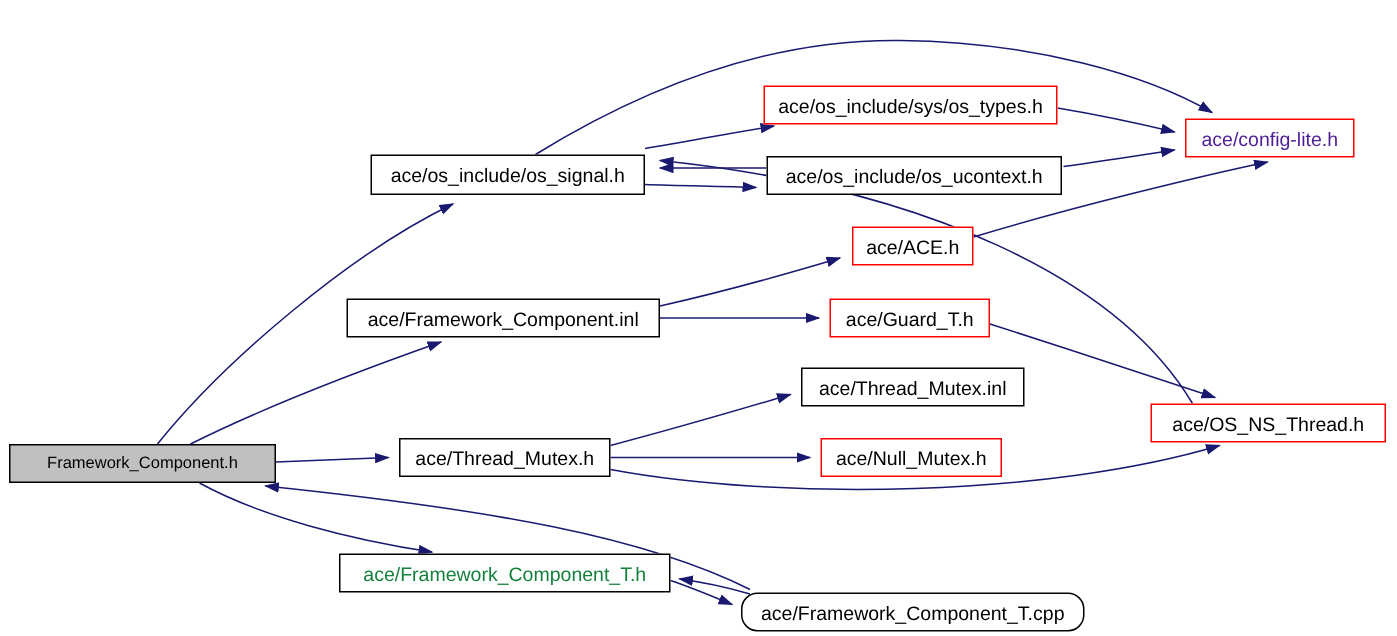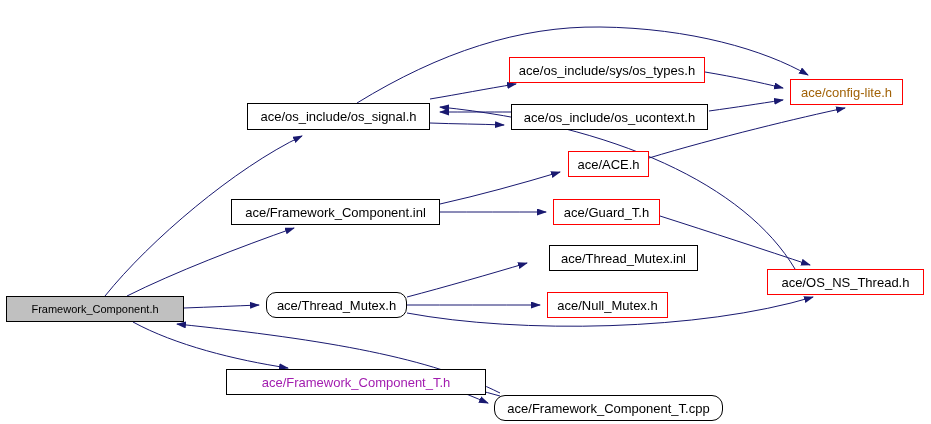--- a/index.html
+++ b/index.html
@@ -52,24 +52,24 @@
       <path d="M407,305 C450,305 495,305 540,305" fill="none" stroke="#191970" stroke-width="1" marker-end="url(#arrow)"></path>
       <path d="M407,313 C520,334 700,331 813,297" fill="none" stroke="#191970" stroke-width="1" marker-end="url(#arrow)"></path>
       <path d="M795,269 C745,185 615,125 440,107" fill="none" stroke="#191970" stroke-width="1" marker-end="url(#arrow)"></path>
       <path d="M447,387 C462,392 476,398 488,403" fill="none" stroke="#191970" stroke-width="1" marker-end="url(#arrow)"></path>
       <path d="M500,396 C483,391 468,388 453,386" fill="none" stroke="#191970" stroke-width="1" marker-end="url(#arrow)"></path>
       <path d="M500,393 C430,358 330,340 177,324" fill="none" stroke="#191970" stroke-width="1" marker-end="url(#arrow)"></path>
     </svg>
 <div class="node root" style="left: 6px; top: 296px; width: 178px; height: 26px; border-color: rgb(0, 0, 0); background: rgb(192, 192, 192); color: rgb(0, 0, 0);">Framework_Component.h</div>
     <div class="node" style="left: 247px; top: 103px; width: 183px; height: 27px; border-color: rgb(0, 0, 0); background: rgb(255, 255, 255); color: rgb(0, 0, 0);">ace/os_include/os_signal.h</div>
     <div class="node" style="left: 509px; top: 57px; width: 196px; height: 26px; border-color: rgb(255, 0, 0); background: rgb(255, 255, 255); color: rgb(0, 0, 0);">ace/os_include/sys/os_types.h</div>
-    <div class="node" style="left: 790px; top: 79px; width: 113px; height: 26px; border-color: rgb(255, 0, 0); background: rgb(255, 255, 255); color: #a16207;">ace/config-lite.h</div>
+    <div class="node" style="left: 790px; top: 79px; width: 113px; height: 26px; border-color: rgb(255, 0, 0); background: rgb(255, 255, 255); color: #4c1d95;">ace/config-lite.h</div>
     <div class="node" style="left: 511px; top: 104px; width: 197px; height: 26px; border-color: rgb(0, 0, 0); background: rgb(255, 255, 255); color: rgb(0, 0, 0);">ace/os_include/os_ucontext.h</div>
     <div class="node" style="left: 568px; top: 151px; width: 81px; height: 26px; border-color: rgb(255, 0, 0); background: rgb(255, 255, 255); color: rgb(0, 0, 0); text-align: right;">ace/ACE.h</div>
     <div class="node" style="left: 231px; top: 199px; width: 209px; height: 26px; border-color: rgb(0, 0, 0); background: rgb(255, 255, 255); color: rgb(0, 0, 0);">ace/Framework_Component.inl</div>
     <div class="node" style="left: 553px; top: 199px; width: 107px; height: 26px; border-color: rgb(255, 0, 0); background: rgb(255, 255, 255); color: rgb(0, 0, 0);">ace/Guard_T.h</div>
-    <div class="node" style="left: 534px; top: 245px; width: 149px; height: 26px; border-color: rgb(0, 0, 0); background: rgb(255, 255, 255); color: rgb(0, 0, 0); margin-left: 15px;">ace/Thread_Mutex.inl</div>
-    <div class="node" style="left: 266px; top: 292px; width: 141px; height: 26px; border-color: rgb(0, 0, 0); background: rgb(255, 255, 255); color: rgb(0, 0, 0); border-radius: 10px;">ace/Thread_Mutex.h</div>
+    <div class="node" style="left: 534px; top: 245px; width: 149px; height: 26px; border-color: rgb(0, 0, 0); background: rgb(255, 255, 255); color: rgb(0, 0, 0);">ace/Thread_Mutex.inl</div>
+    <div class="node" style="left: 266px; top: 292px; width: 141px; height: 26px; border-color: rgb(0, 0, 0); background: rgb(255, 255, 255); color: rgb(0, 0, 0);">ace/Thread_Mutex.h</div>
     <div class="node" style="left: 547px; top: 292px; width: 121px; height: 26px; border-color: rgb(255, 0, 0); background: rgb(255, 255, 255); color: rgb(0, 0, 0);">ace/Null_Mutex.h</div>
     <div class="node" style="left: 767px; top: 269px; width: 157px; height: 26px; border-color: rgb(255, 0, 0); background: rgb(255, 255, 255); color: rgb(0, 0, 0);">ace/OS_NS_Thread.h</div>
-    <div class="node" style="left: 226px; top: 369px; width: 260px; height: 26px; border-color: rgb(0, 0, 0); background: rgb(255, 255, 255); color: #a21caf;">ace/Framework_Component_T.h</div>
+    <div class="node" style="left: 226px; top: 369px; width: 221px; height: 26px; border-color: rgb(0, 0, 0); background: rgb(255, 255, 255); color: #15803d;">ace/Framework_Component_T.h</div>
     <div class="node" style="left: 494px; top: 395px; width: 229px; height: 26px; border-color: rgb(0, 0, 0); background: rgb(255, 255, 255); color: rgb(0, 0, 0); border-radius: 11px;">ace/Framework_Component_T.cpp</div>
   </div>
 
 </body></html>

